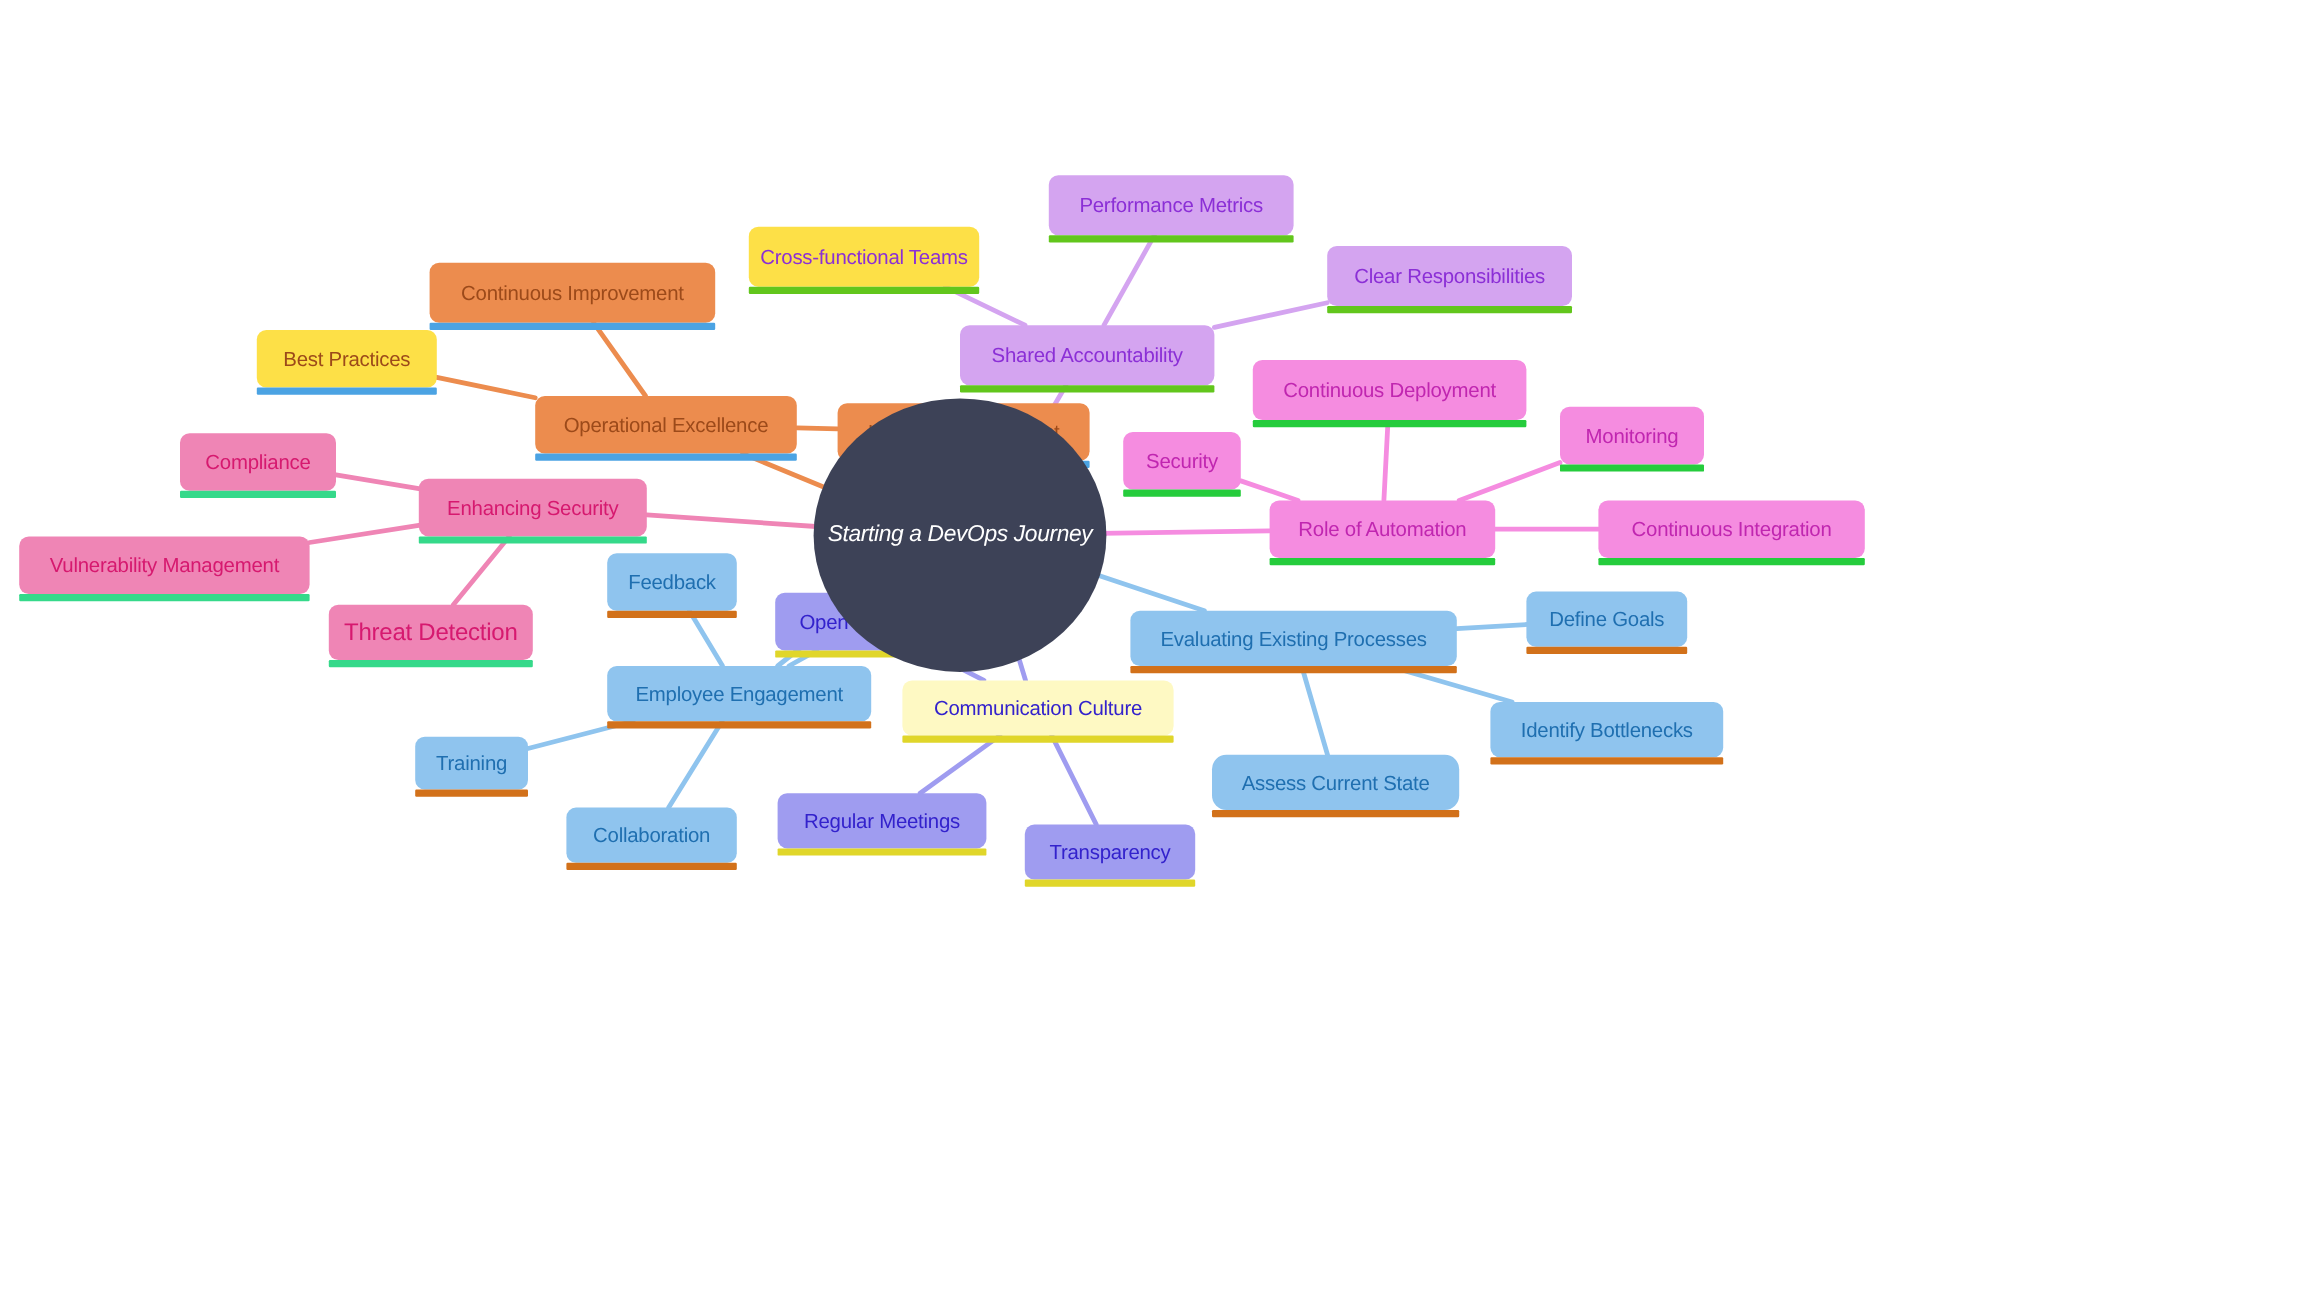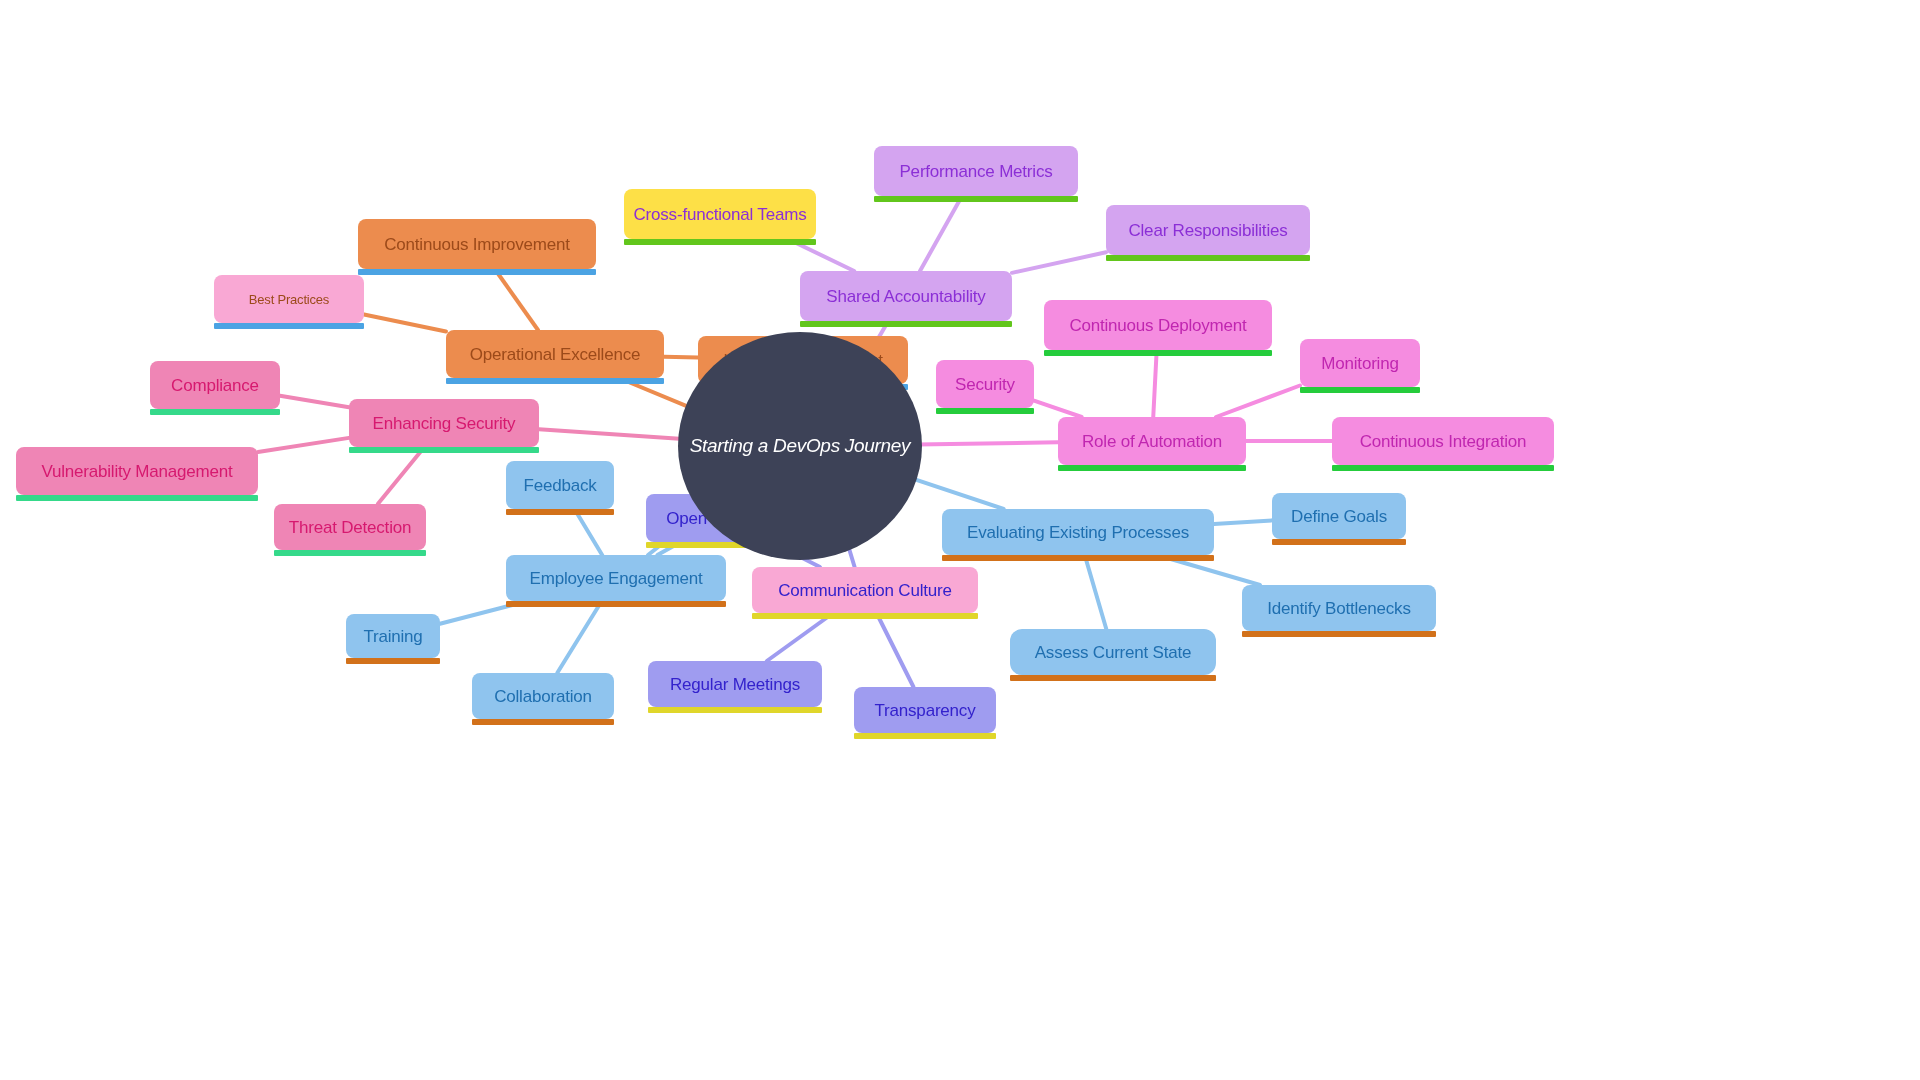--- a/index.html
+++ b/index.html
@@ -107,21 +107,21 @@
         <span class="node-label">Clear Responsibilities</span>
       </div>
       <div class="node" style="left: 358px; top: 219px; width: 238px; height: 50px; background: rgb(236, 140, 78); color: rgb(156, 74, 26); font-size: 17px;">
         <div class="node-underline" style="background: rgb(75, 163, 227);"></div>
         <span class="node-label">Continuous Improvement</span>
       </div>
       <div class="node" style="left: 800px; top: 271px; width: 212px; height: 50px; background: rgb(212, 164, 240); color: rgb(139, 47, 214); font-size: 17px;">
         <div class="node-underline" style="background: rgb(98, 198, 28);"></div>
         <span class="node-label">Shared Accountability</span>
       </div>
-      <div class="node" style="left: 214px; top: 275px; width: 150px; height: 48px; background: #f9a8d4; color: rgb(156, 74, 26); font-size: 13px;">
+      <div class="node" style="left: 214px; top: 275px; width: 150px; height: 48px; background: #fde047; color: rgb(156, 74, 26); font-size: 17px;">
         <div class="node-underline" style="background: rgb(75, 163, 227);"></div>
         <span class="node-label">Best Practices</span>
       </div>
       <div class="node" style="left: 1044px; top: 300px; width: 228px; height: 50px; background: rgb(245, 140, 224); color: rgb(192, 38, 176); font-size: 17px;">
         <div class="node-underline" style="background: rgb(37, 204, 60);"></div>
         <span class="node-label">Continuous Deployment</span>
       </div>
       <div class="node" style="left: 446px; top: 330px; width: 218px; height: 48px; background: rgb(236, 140, 78); color: rgb(156, 74, 26); font-size: 17px;">
         <div class="node-underline" style="background: rgb(75, 163, 227);"></div>
         <span class="node-label">Operational Excellence</span>
@@ -163,33 +163,33 @@
         <span class="node-label">Feedback</span>
       </div>
       <div class="node" style="left: 1272px; top: 493px; width: 134px; height: 46px; background: rgb(143, 196, 238); color: rgb(31, 111, 176); font-size: 17px;">
         <div class="node-underline" style="background: rgb(210, 113, 26);"></div>
         <span class="node-label">Define Goals</span>
       </div>
       <div class="node" style="left: 646px; top: 494px; width: 156px; height: 48px; background: rgb(159, 156, 240); color: rgb(51, 34, 204); font-size: 17px;">
         <div class="node-underline" style="background: rgb(224, 214, 42);"></div>
         <span class="node-label">Open Channels</span>
       </div>
-      <div class="node" style="left: 274px; top: 504px; width: 152px; height: 46px; background: rgb(239, 133, 181); color: rgb(214, 25, 111); font-size: 17px;">
+      <div class="node" style="left: 274px; top: 504px; width: 170px; height: 46px; background: rgb(239, 133, 181); color: rgb(214, 25, 111); font-size: 20px;">
         <div class="node-underline" style="background: rgb(53, 217, 138);"></div>
         <span class="node-label">Threat Detection</span>
       </div>
       <div class="node" style="left: 942px; top: 509px; width: 272px; height: 46px; background: rgb(143, 196, 238); color: rgb(31, 111, 176); font-size: 17px;">
         <div class="node-underline" style="background: rgb(210, 113, 26);"></div>
         <span class="node-label">Evaluating Existing Processes</span>
       </div>
       <div class="node" style="left: 506px; top: 555px; width: 220px; height: 46px; background: rgb(143, 196, 238); color: rgb(31, 111, 176); font-size: 17px;">
         <div class="node-underline" style="background: rgb(210, 113, 26);"></div>
         <span class="node-label">Employee Engagement</span>
       </div>
-      <div class="node" style="left: 752px; top: 567px; width: 226px; height: 46px; background: #f9a8d4; color: rgb(51, 34, 204); font-size: 17px;">
+      <div class="node" style="left: 752px; top: 567px; width: 226px; height: 46px; background: #fef9c3; color: rgb(51, 34, 204); font-size: 17px;">
         <div class="node-underline" style="background: rgb(224, 214, 42);"></div>
         <span class="node-label">Communication Culture</span>
       </div>
       <div class="node" style="left: 1242px; top: 585px; width: 194px; height: 46px; background: rgb(143, 196, 238); color: rgb(31, 111, 176); font-size: 17px;">
         <div class="node-underline" style="background: rgb(210, 113, 26);"></div>
         <span class="node-label">Identify Bottlenecks</span>
       </div>
       <div class="node" style="left: 346px; top: 614px; width: 94px; height: 44px; background: rgb(143, 196, 238); color: rgb(31, 111, 176); font-size: 17px;">
         <div class="node-underline" style="background: rgb(210, 113, 26);"></div>
         <span class="node-label">Training</span>

